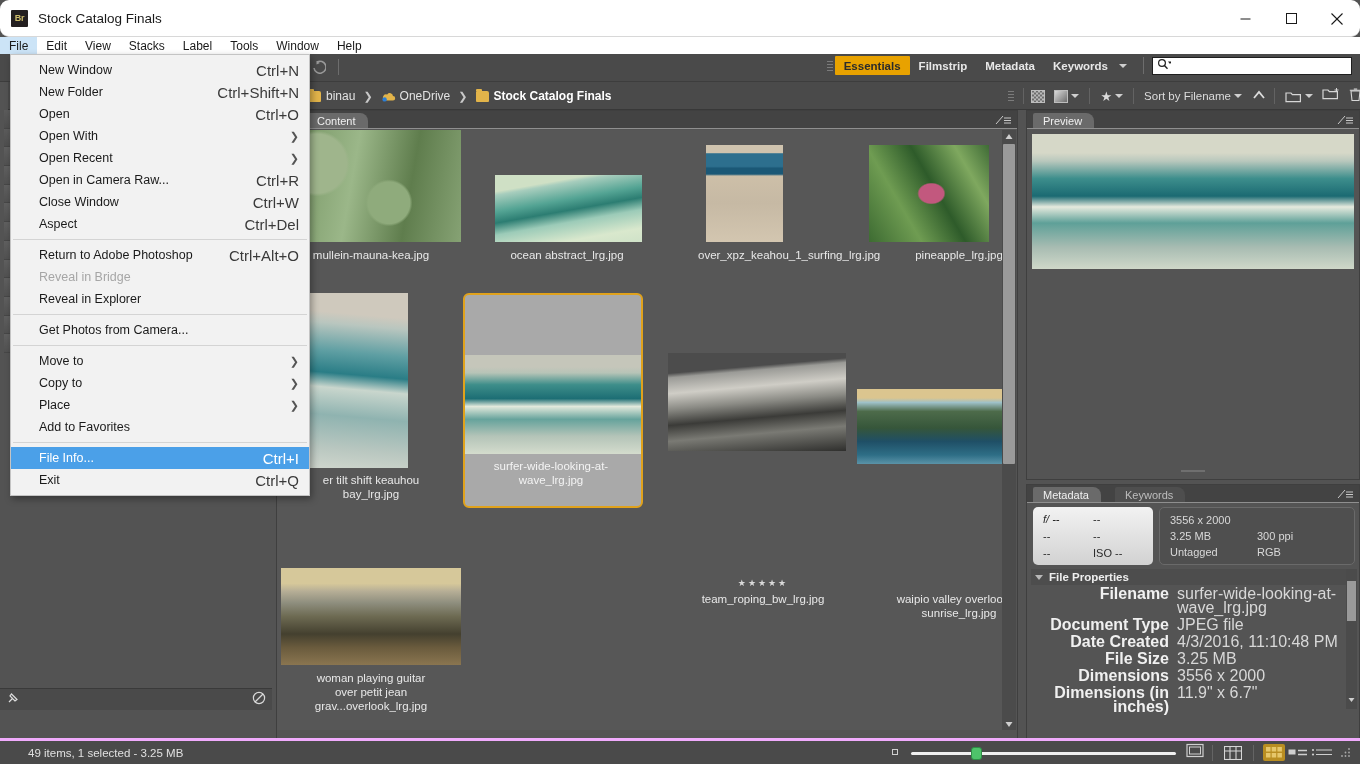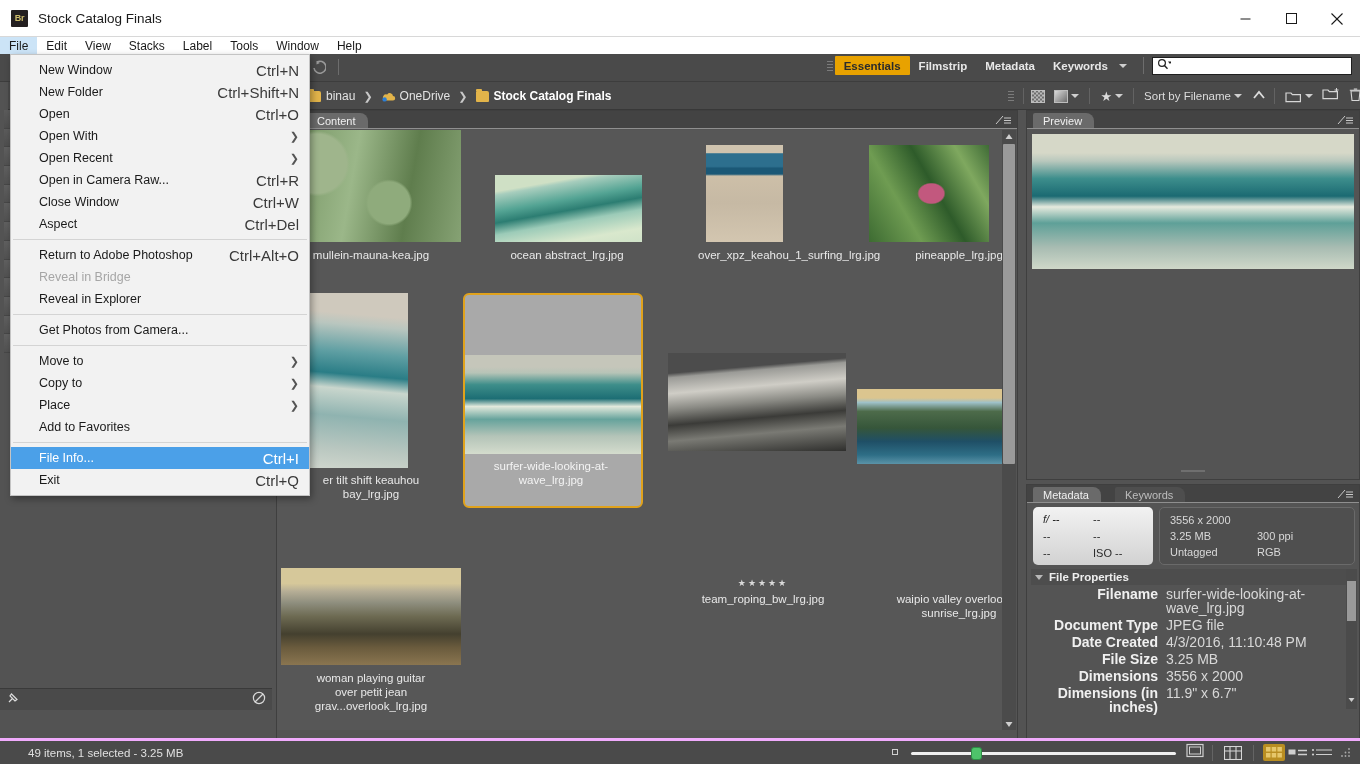--- a/index.html
+++ b/index.html
@@ -8,21 +8,21 @@
     font-family: "Liberation Sans", sans-serif;
     background: #535353;
     overflow: hidden;
   }
   #app { position: relative; width: 1360px; height: 764px; }
 
   
   .titlebar {
     position: absolute; left:0; top:0; width:1360px; height:37px;
     background:#ffffff; border-bottom:1px solid #d8d8d8;
-    display:flex; align-items:center;
+    display:flex; align-items:center;border-radius:9px;
   }
   .br-logo {
     width:17px; height:17px; margin-left:11px; margin-right:10px;
     background:#231f20; color:#cbbb6a; font-size:9px; font-weight:bold;
     display:flex; align-items:center; justify-content:center;
     border-radius:1px; letter-spacing:-0.3px;
   }
   .title-text { font-size:13.5px; color:#1a1a1a; }
   .wincontrols { position:absolute; right:0; top:0; height:37px; display:flex; }
   .wc { width:46px; height:37px; display:flex; align-items:center; justify-content:center;
@@ -174,21 +174,21 @@
     flex:1; background:#4f4f4f; border:1px solid #6a6a6a; border-radius:5px;
     display:grid; grid-template-columns:1fr 1fr; align-items:center; color:#d9d9d9;
     font-size:11px; padding:4px 10px;
   }
   .fp-header {
     position:absolute; left:4px; top:84px; width:324px; height:16px;
     display:flex; align-items:center; gap:6px; font-size:11.5px; font-weight:bold; color:#eeeeee;
     background:#4d4d4d; padding-left:4px;
   }
   .fp-twisty { width:0;height:0;border-left:4px solid transparent;border-right:4px solid transparent;border-top:5px solid #b8b8b8;}
-  .fp-rows { position:absolute; left:4px; top:102px; width:316px; font-size:14px; }
+  .fp-rows { position:absolute; left:15px; top:102px; width:316px; font-size:16px; }
   .fp-row { display:flex; margin-bottom:3px; align-items:flex-start; }
   .fp-key { width:135px; text-align:right; font-weight:bold; color:#f0f0f0; padding-right:8px; line-height:14px;}
   .fp-val { flex:1; color:#d8d8d8; line-height:14px; }
   .meta-scroll { position:absolute; right:2px; top:84px; width:11px; height:140px; background:#4b4b4b;}
   .ms-thumb { position:absolute; left:1px; top:12px; width:9px; height:40px; background:#9a9a9a;}
   .metafoot {
     position:absolute; left:0; bottom:0; width:100%; height:20px; background:#4a4a4a;
     display:flex; align-items:center; justify-content:flex-end; gap:10px; padding-right:10px;
     border-top:1px solid #3a3a3a;
   }

